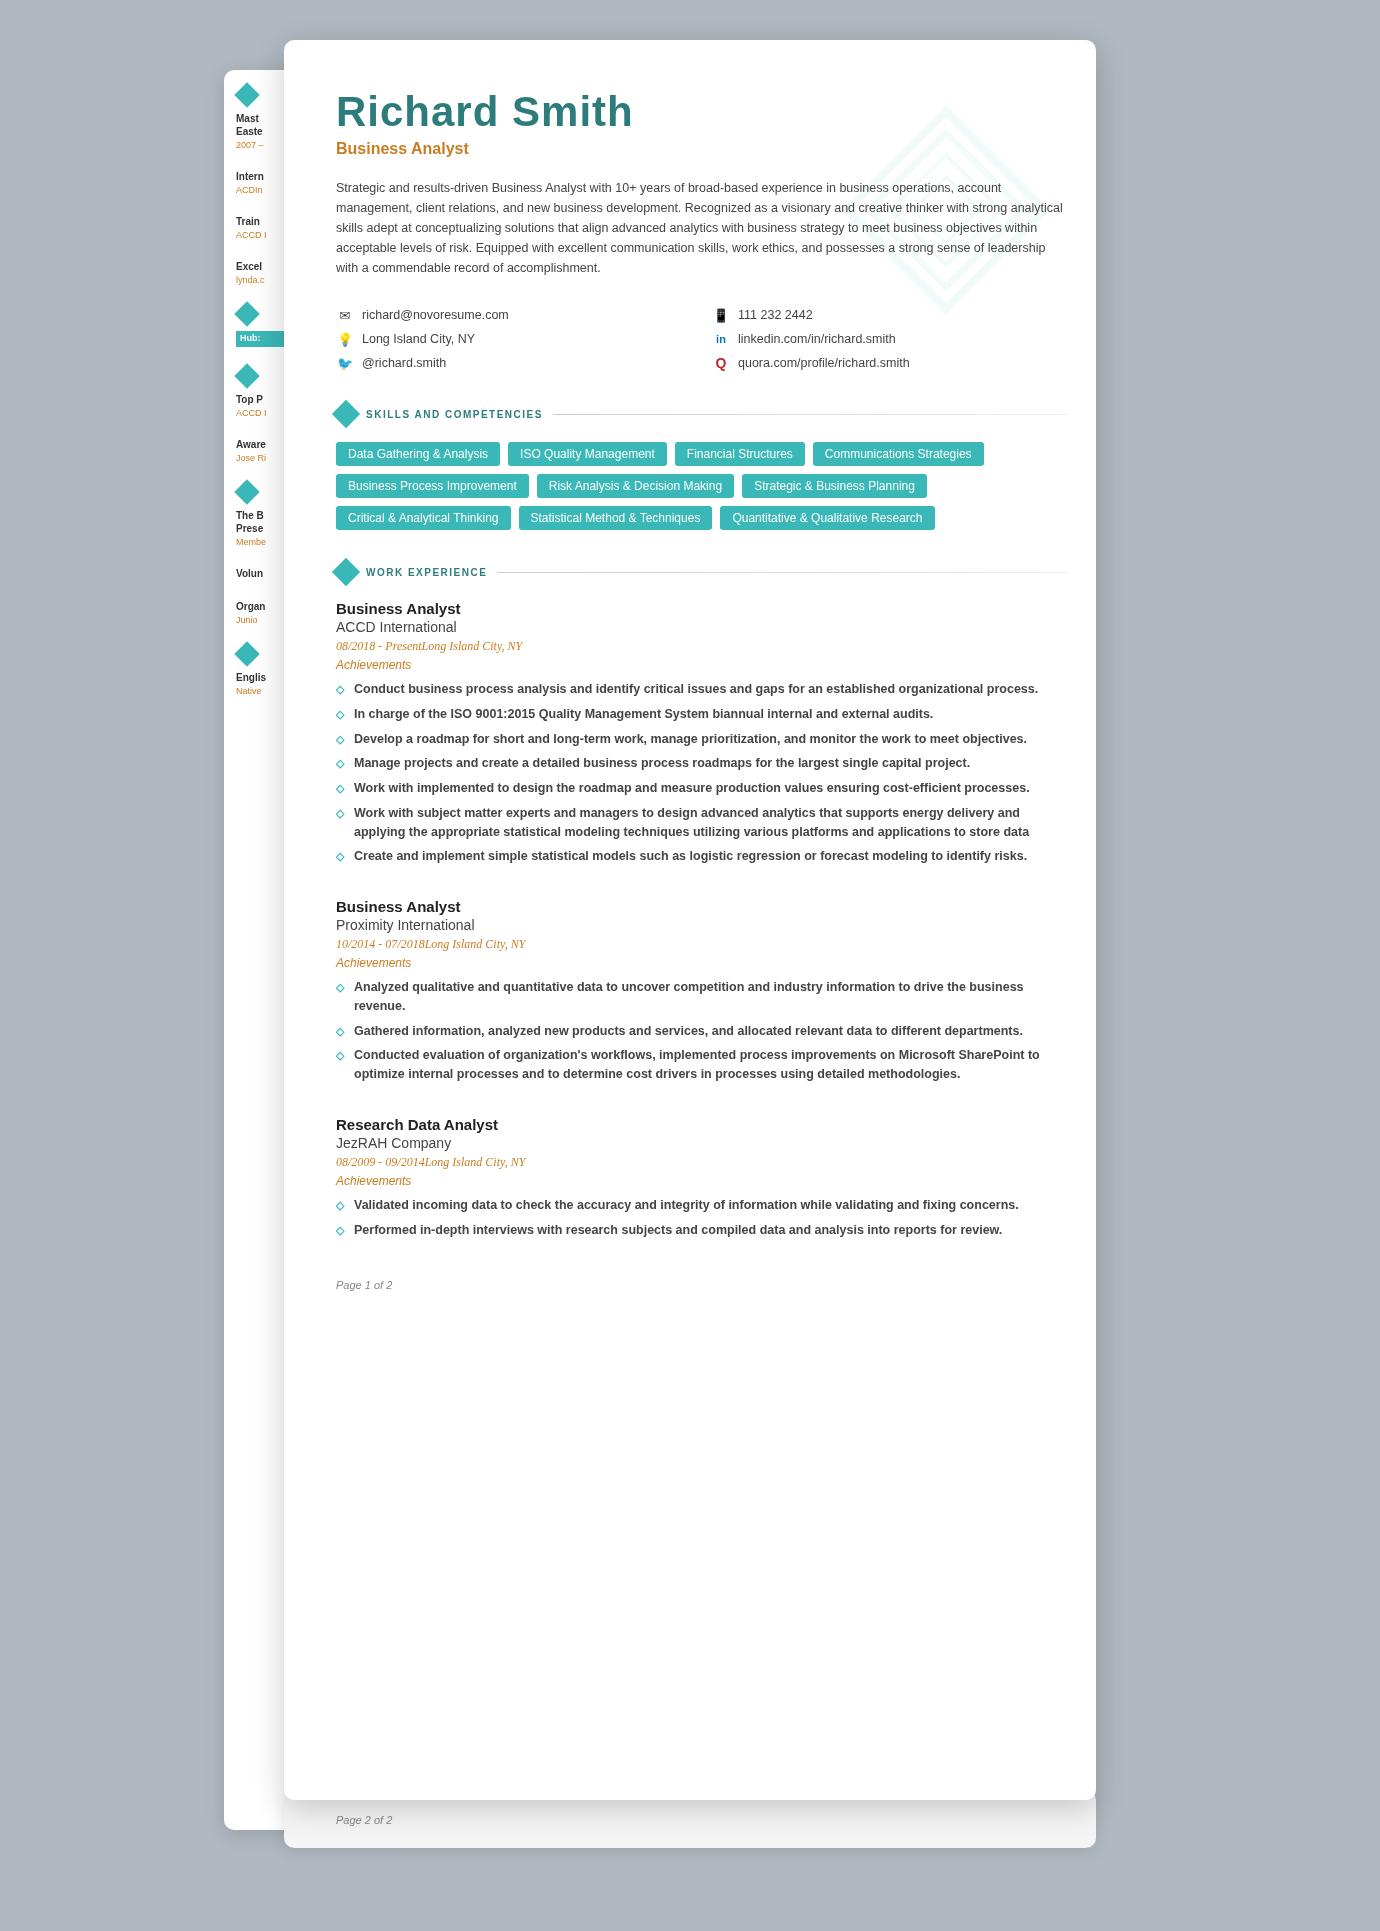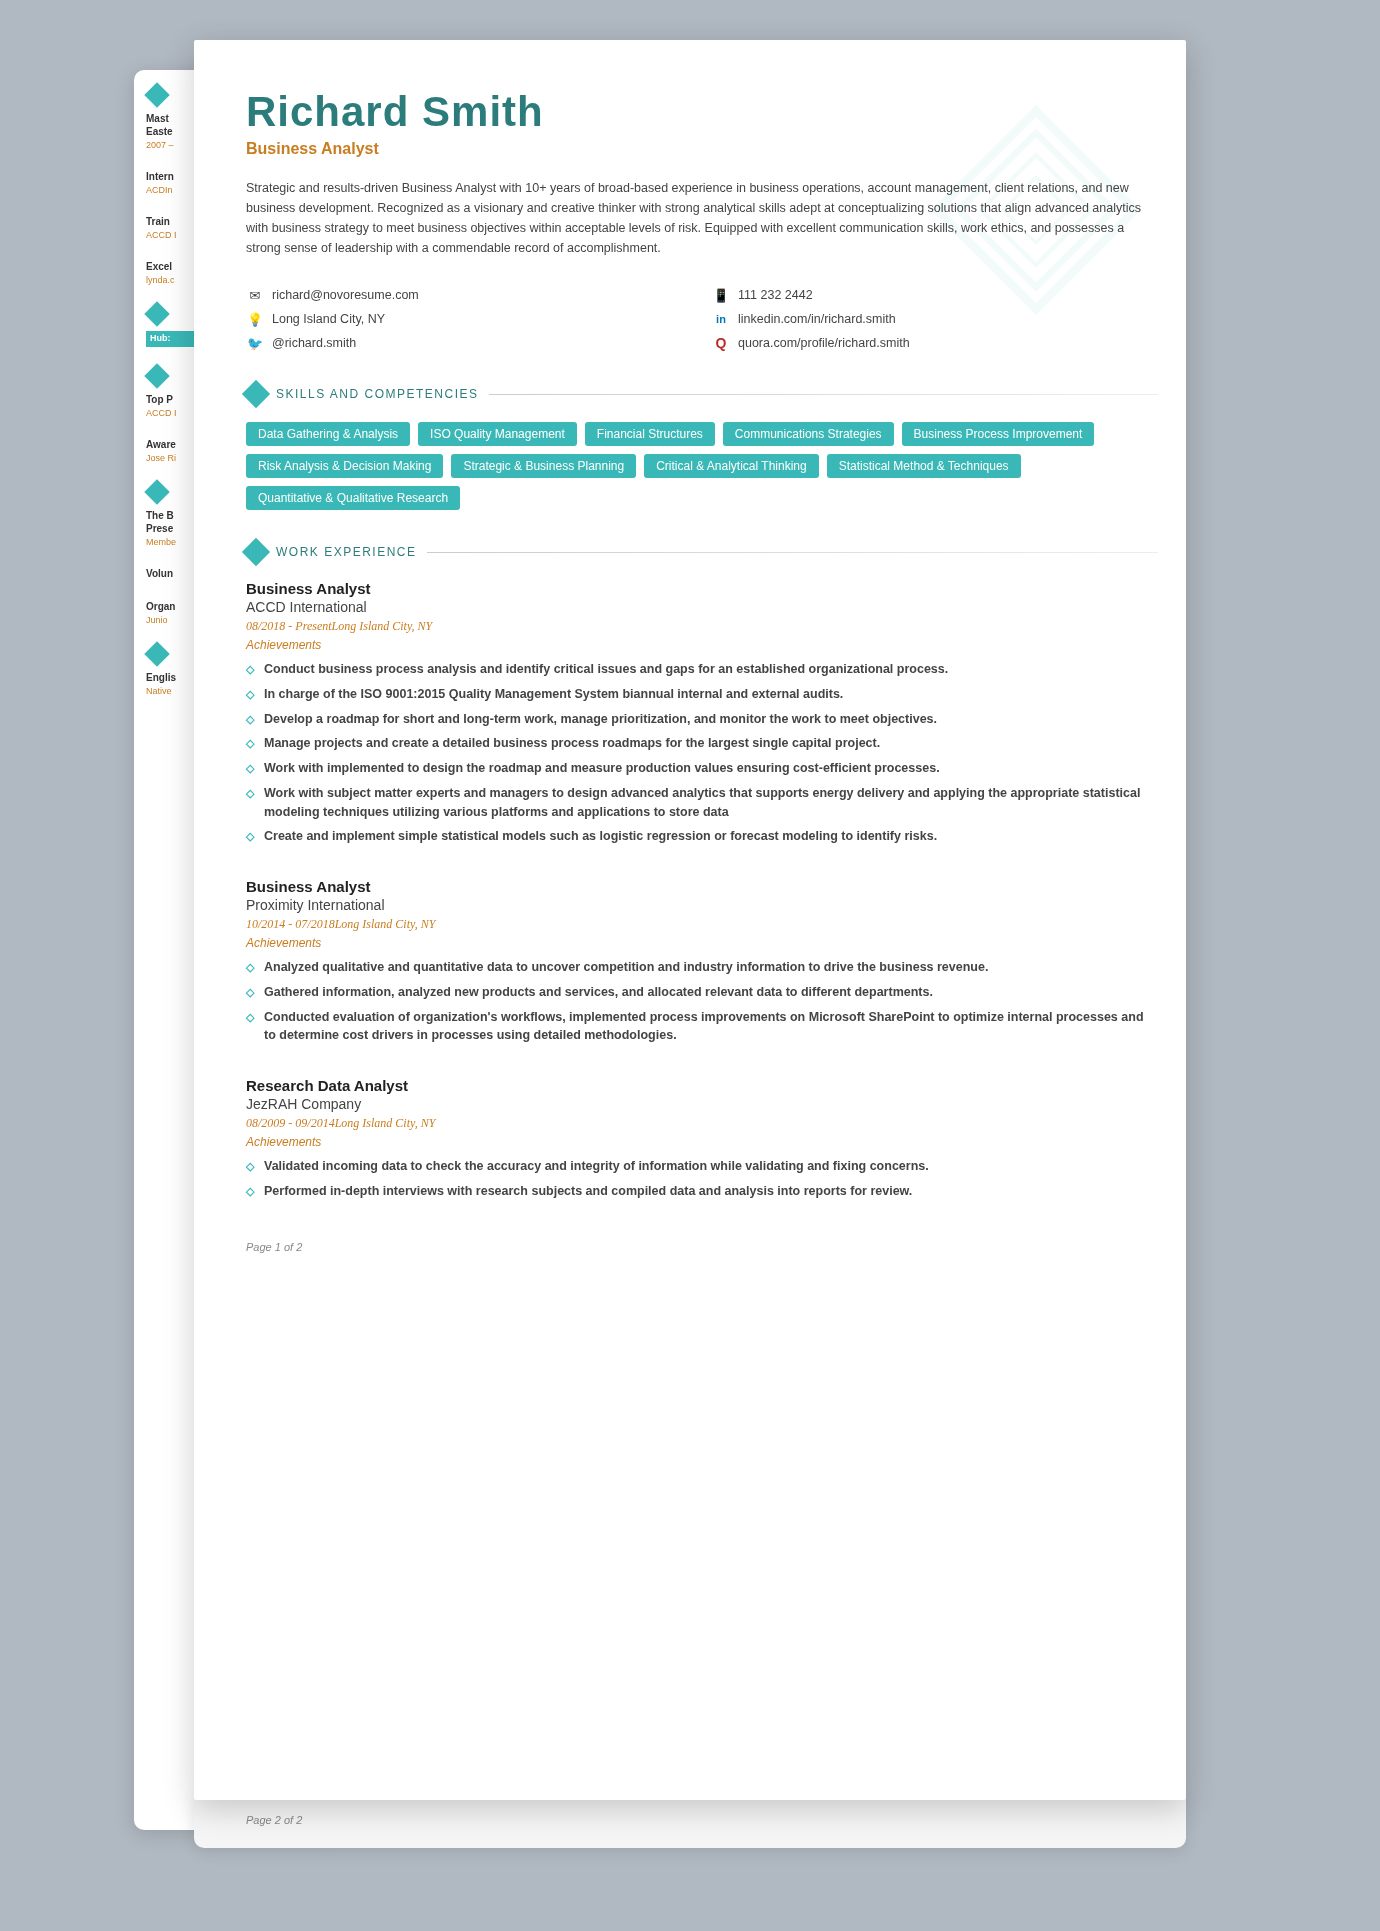--- a/index.html
+++ b/index.html
@@ -8,21 +8,21 @@
       font-family: 'Arial', sans-serif;
       min-height: 1931px;
       display: flex;
       align-items: flex-start;
       justify-content: center;
       padding: 40px 20px;
     }
 
     .page-stack {
       position: relative;
-      width: 992px;
+      width: 812px;
     }
 
     
     .page-back {
       position: absolute;
       top: 30px;
       left: -60px;
       width: 200px;
       background: #fff;
       border-radius: 10px;
@@ -57,21 +57,21 @@
       font-size: 9px;
       color: #c97d20;
       margin-top: 2px;
     }
 
     
     .page-main {
       position: relative;
       z-index: 2;
       background: #fff;
-      border-radius: 2px;
+      border-radius: 10px;
       box-shadow: 0 8px 32px rgba(0,0,0,0.2);
       padding: 48px 28px 48px 52px;
       min-height: 1760px;
     }
 
     
     .resume-name {
       font-size: 42px;
       font-weight: bold;
       color: #2c7c7c;
@@ -130,22 +130,22 @@
 
     .section-diamond {
       width: 20px;
       height: 20px;
       background: #3ab8b8;
       transform: rotate(45deg);
       flex-shrink: 0;
     }
 
     .section-title {
-      font-size: 12px;
-      font-weight: normal;
+      font-size: 10px;
+      font-weight: bold;
       color: #2c7c7c;
       letter-spacing: 1.5px;
       text-transform: uppercase;
     }
 
     .section-line {
       flex: 1;
       height: 1px;
       background: linear-gradient(to right, #ccc, #eee);
     }

